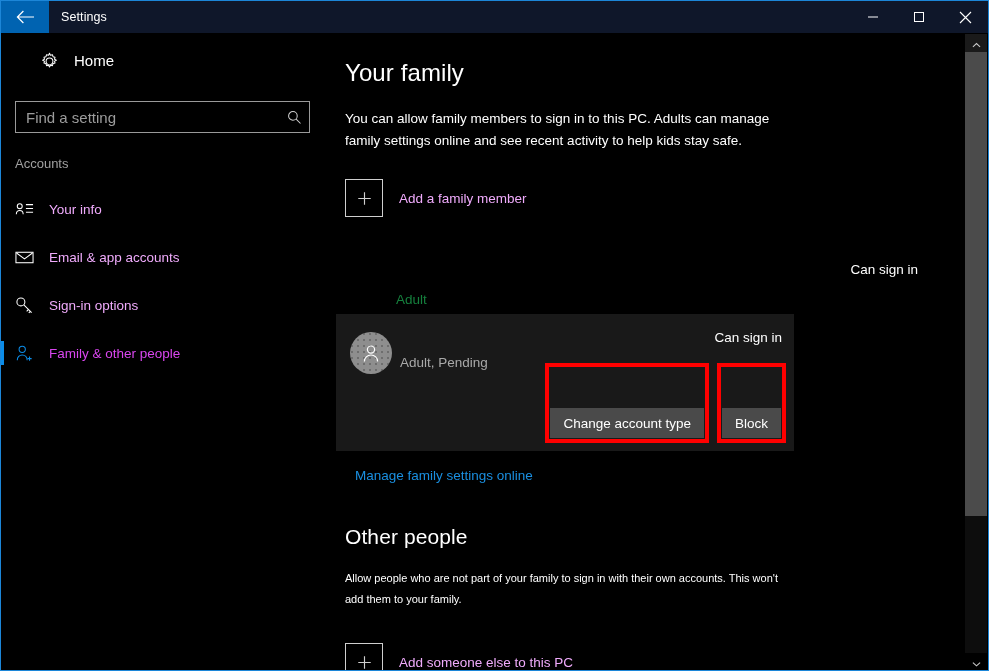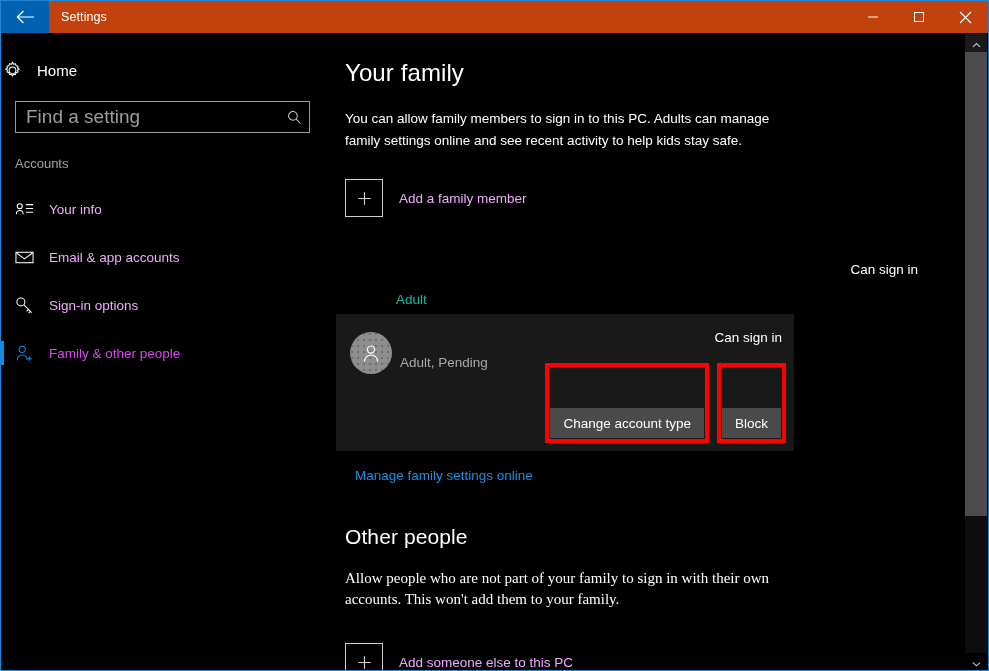--- a/index.html
+++ b/index.html
@@ -14,21 +14,21 @@
     width:989px; height:671px;
     background:#000;
     border:1px solid #1c86d8;
     overflow:hidden;
   }
 
   
   #titlebar {
     position:absolute; top:0; left:0;
     width:987px; height:32px;
-    background:#c2410c;
+    background:#0f172a;
     display:flex; align-items:center;
   }
   #back-button {
     width:48px; height:32px;
     background:#0063b1;
     display:flex; align-items:center; justify-content:center;
     cursor:pointer;
   }
   #back-button svg { display:block; }
   #window-title {
@@ -44,39 +44,40 @@
   }
   .winbtn svg { display:block; }
 
   
   #sidebar {
     position:absolute; left:0; top:32px;
     width:330px; height:638px;
     background:#000;
   }
   #home-row {
-    display:flex; align-items:center;
+    display:flex; align-items:flex-start;
     height:36px; margin-top:19px; padding-left:2px;
     cursor:pointer;
+    margin-left:37px;
   }
   #home-row .nav-icon { width:34px; display:flex; align-items:center; }
   #home-label { font-size:15px; color:#fff; }
 
   #search-box {
     position:relative;
     margin:13px 0 0 14px;
     width:295px; height:32px;
     background:#000;
     border:1px solid #9a9a9a;
     display:flex; align-items:center;
   }
   #search-input {
     flex:1; height:30px;
     background:transparent; border:none; outline:none;
-    color:#d6d6d6; font-size:19px;
+    color:#d6d6d6; font-size:15px;
     font-family:"Liberation Sans", sans-serif;
     padding-left:10px;
   }
   #search-input::placeholder { color:#9c9c9c; opacity:1; }
   #search-icon { width:30px; display:flex; align-items:center; justify-content:center; cursor:pointer; }
 
   #section-label {
     margin:23px 0 0 14px;
     font-size:13px; color:#a0a0a0;
   }
@@ -114,24 +115,23 @@
     font-size:13.5px; color:#fff; line-height:21.5px;
     margin:21px 0 0 14px;
     width:443px;
   }
   h2.section-heading {
     font-size:21px; font-weight:400; color:#fff;
     margin:0 0 0 14px;
     letter-spacing:.1px;
   }
   p.section-desc {
-    font-size:15px; color:#fff; line-height:21px;
+    font-size:11px; color:#fff; line-height:21px;
     margin:19px 0 0 14px;
     width:443px;
-    font-family:Liberation Serif, serif;
   }
 
   .add-row {
     display:flex; align-items:center;
     margin:28px 0 0 14px;
     cursor:pointer;
     width:fit-content;
   }
   .add-box {
     width:38px; height:38px;
@@ -140,21 +140,21 @@
     flex:0 0 38px;
   }
   .add-label { font-size:13.5px; color:#f0abfc; margin-left:16px; }
 
   .standalone-status {
     position:absolute; right:48px;
     font-size:13.5px; color:#fff; text-align:right;
   }
   .group-label {
     position:absolute; left:65px;
-    font-size:13.5px; color:#14b8a6;text-align:right;
+    font-size:13.5px; color:#15803d;text-align:right;
   }
 
   
   #account-card {
     position:absolute;
     left:5px; top:281px;
     width:458px; height:137px;
     background:#191919;
   }
   #avatar {

